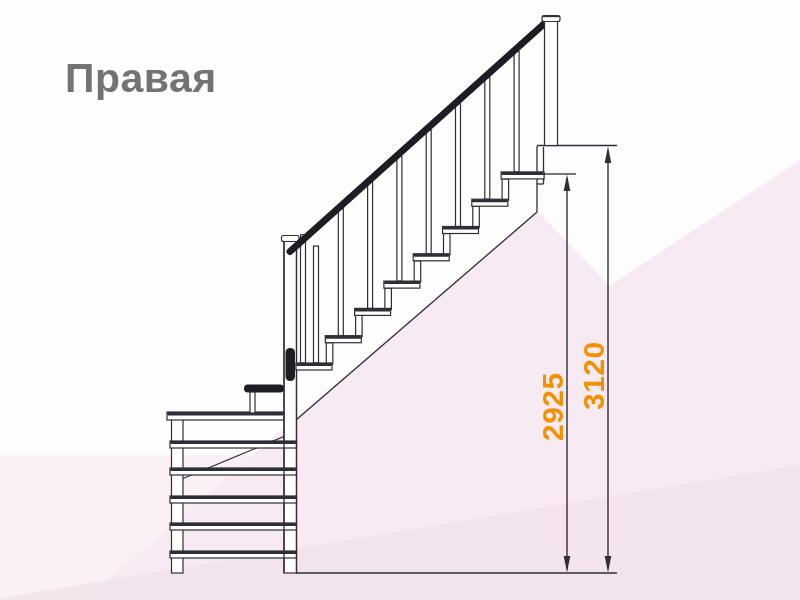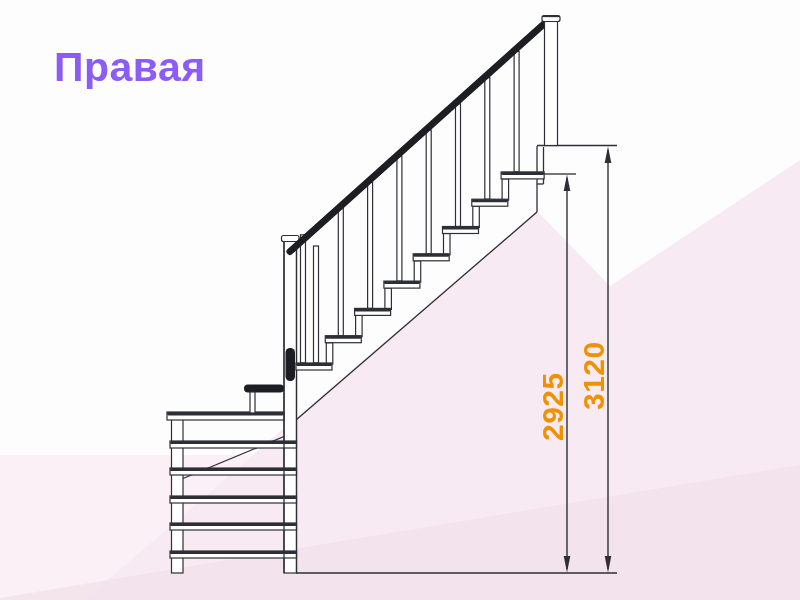--- a/index.html
+++ b/index.html
@@ -8,22 +8,22 @@
     --rail:#1D1D24;
   }
   html,body{margin:0;padding:0;}
   body{
     width:800px;height:600px;overflow:hidden;position:relative;
     background:#fefdfe;
     font-family:"Liberation Sans", sans-serif;
   }
   .stage{position:absolute;inset:0;}
   h1.title{
-    position:absolute;left:50px;top:40px;margin:4px;
-    font-size:41px;font-weight:bold;letter-spacing:.5px;color:#8b5cf6;
+    position:absolute;left:50px;top:40px;margin:15px;
+    font-size:41px;font-weight:bold;letter-spacing:.5px;color:#737373;
     font-family:"Liberation Sans", sans-serif;
   }
   svg{position:absolute;left:0;top:0;}
   .thin{stroke:var(--line);stroke-width:1.3;fill:none;}
   .thick{stroke:var(--line);stroke-width:1.7;fill:none;}
   .part{stroke:var(--line);stroke-width:1.2;fill:#ffffff;}
   .cap{fill:var(--line);stroke:none;}
   .darkpart{fill:var(--rail);stroke:none;}
   .dim{stroke:var(--line);stroke-width:1.4;fill:none;}
   .arrow{fill:var(--line);stroke:none;}

